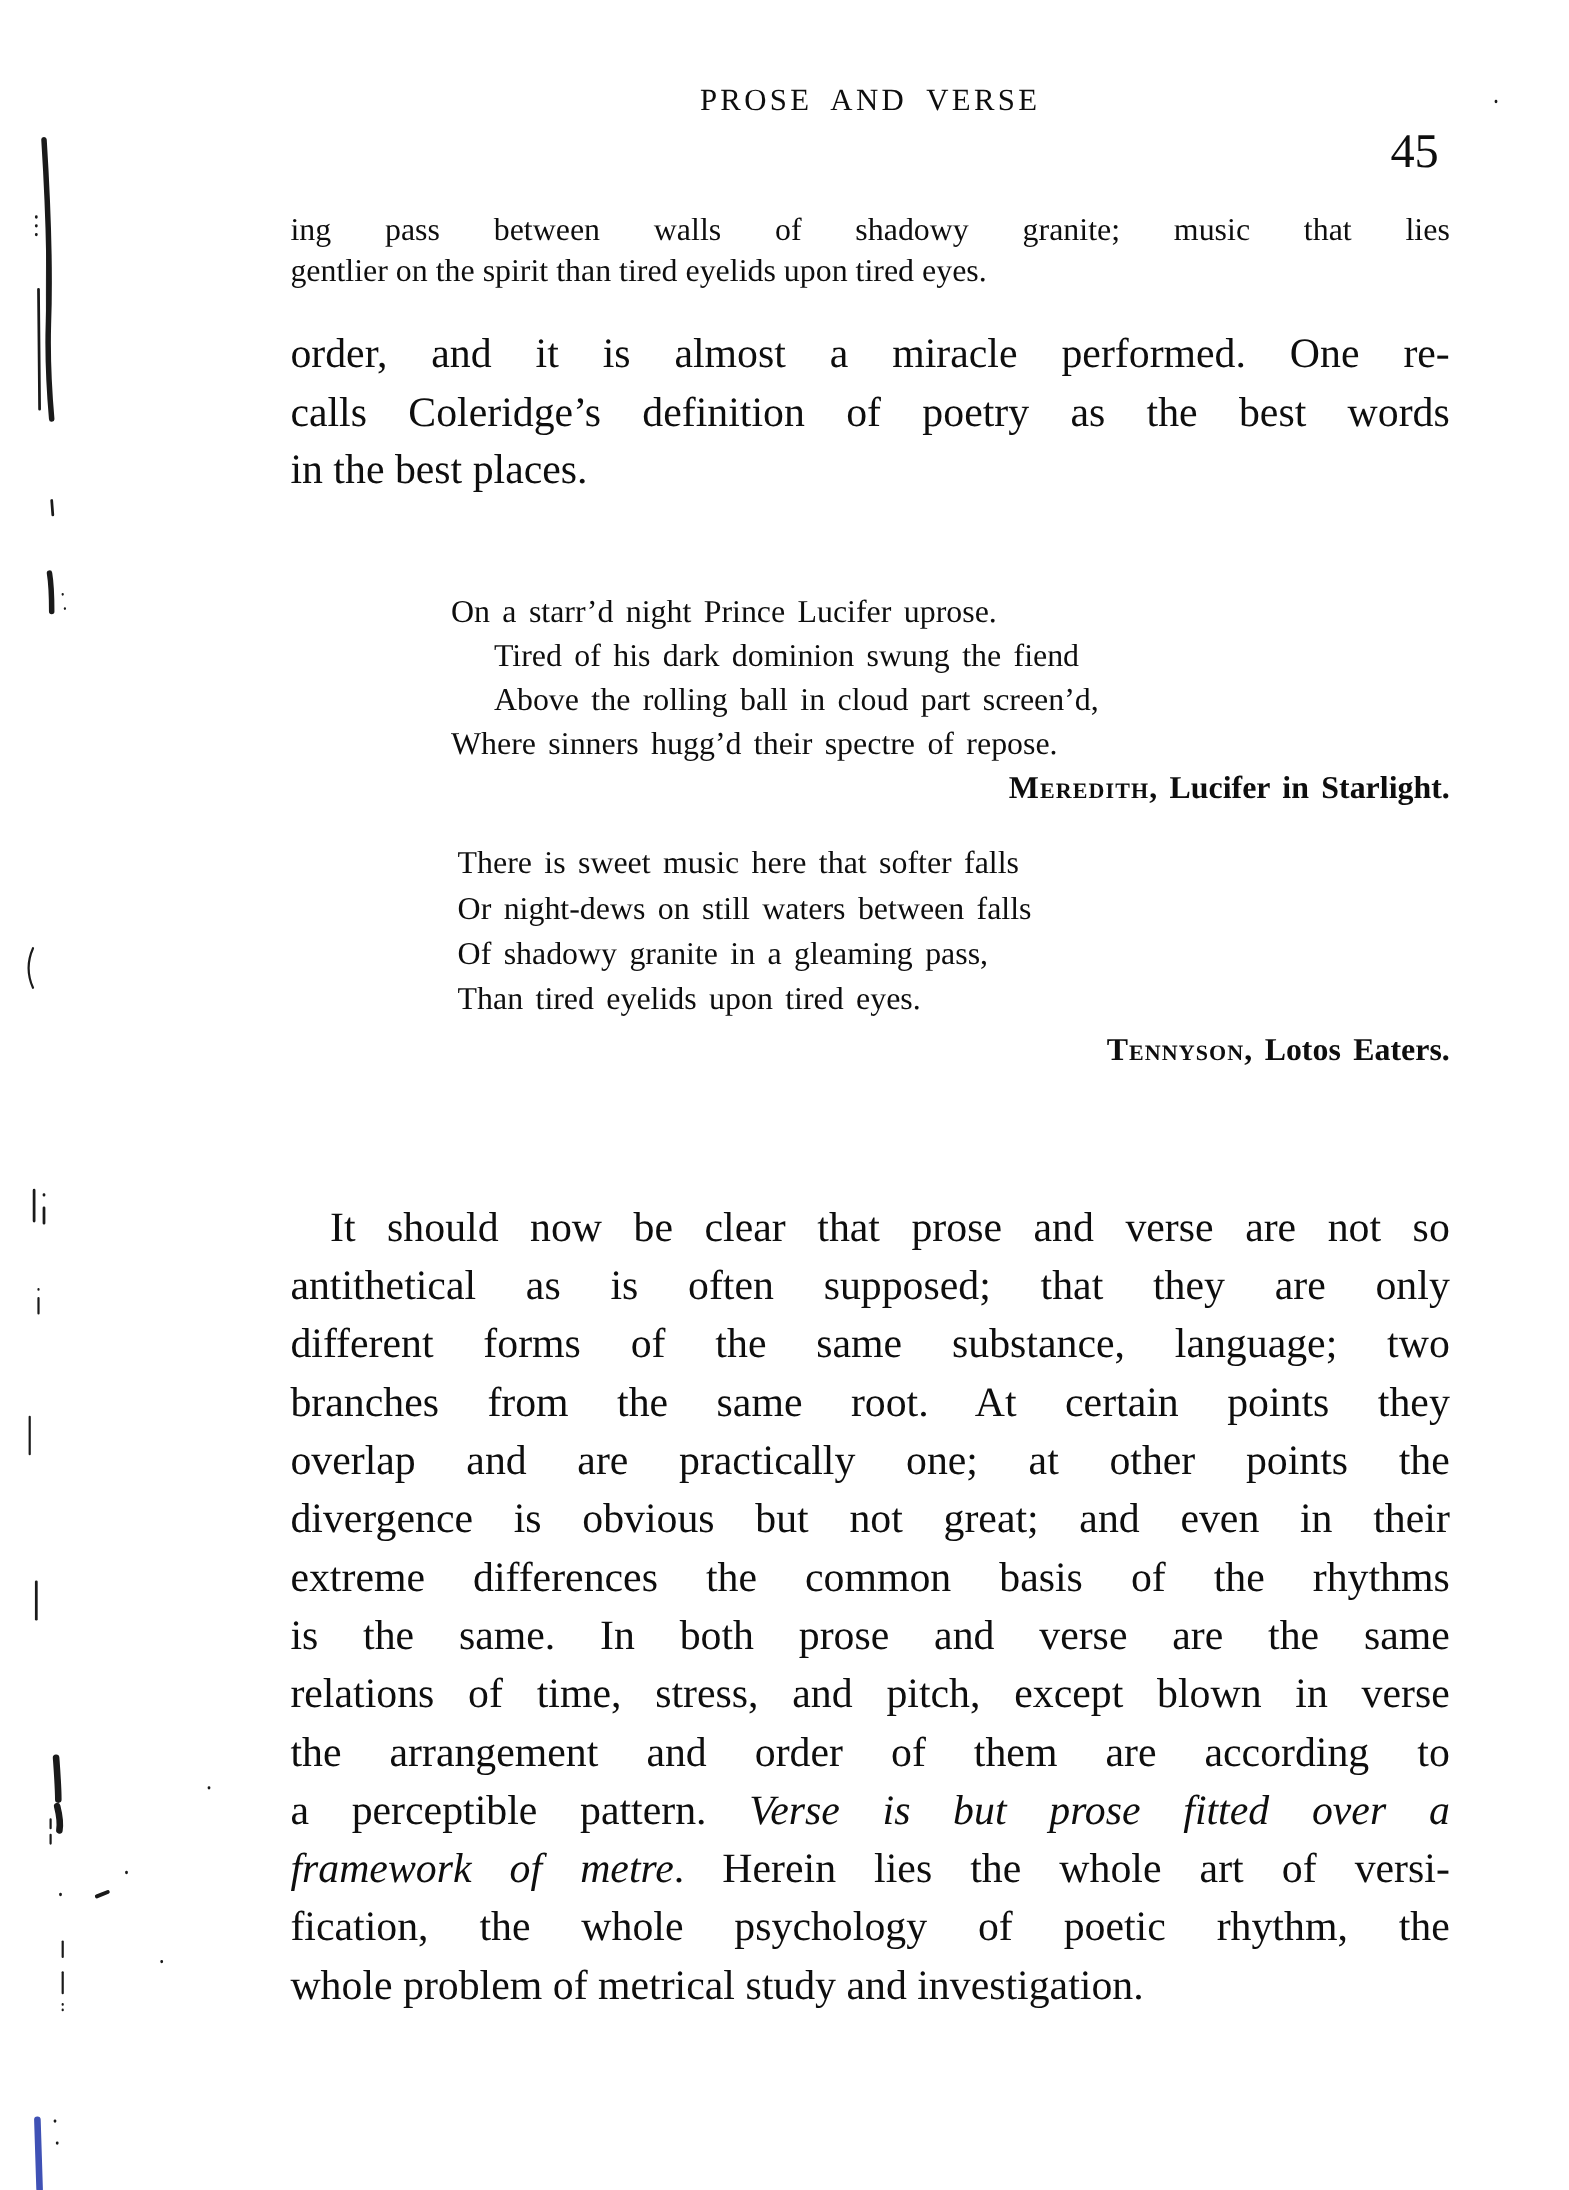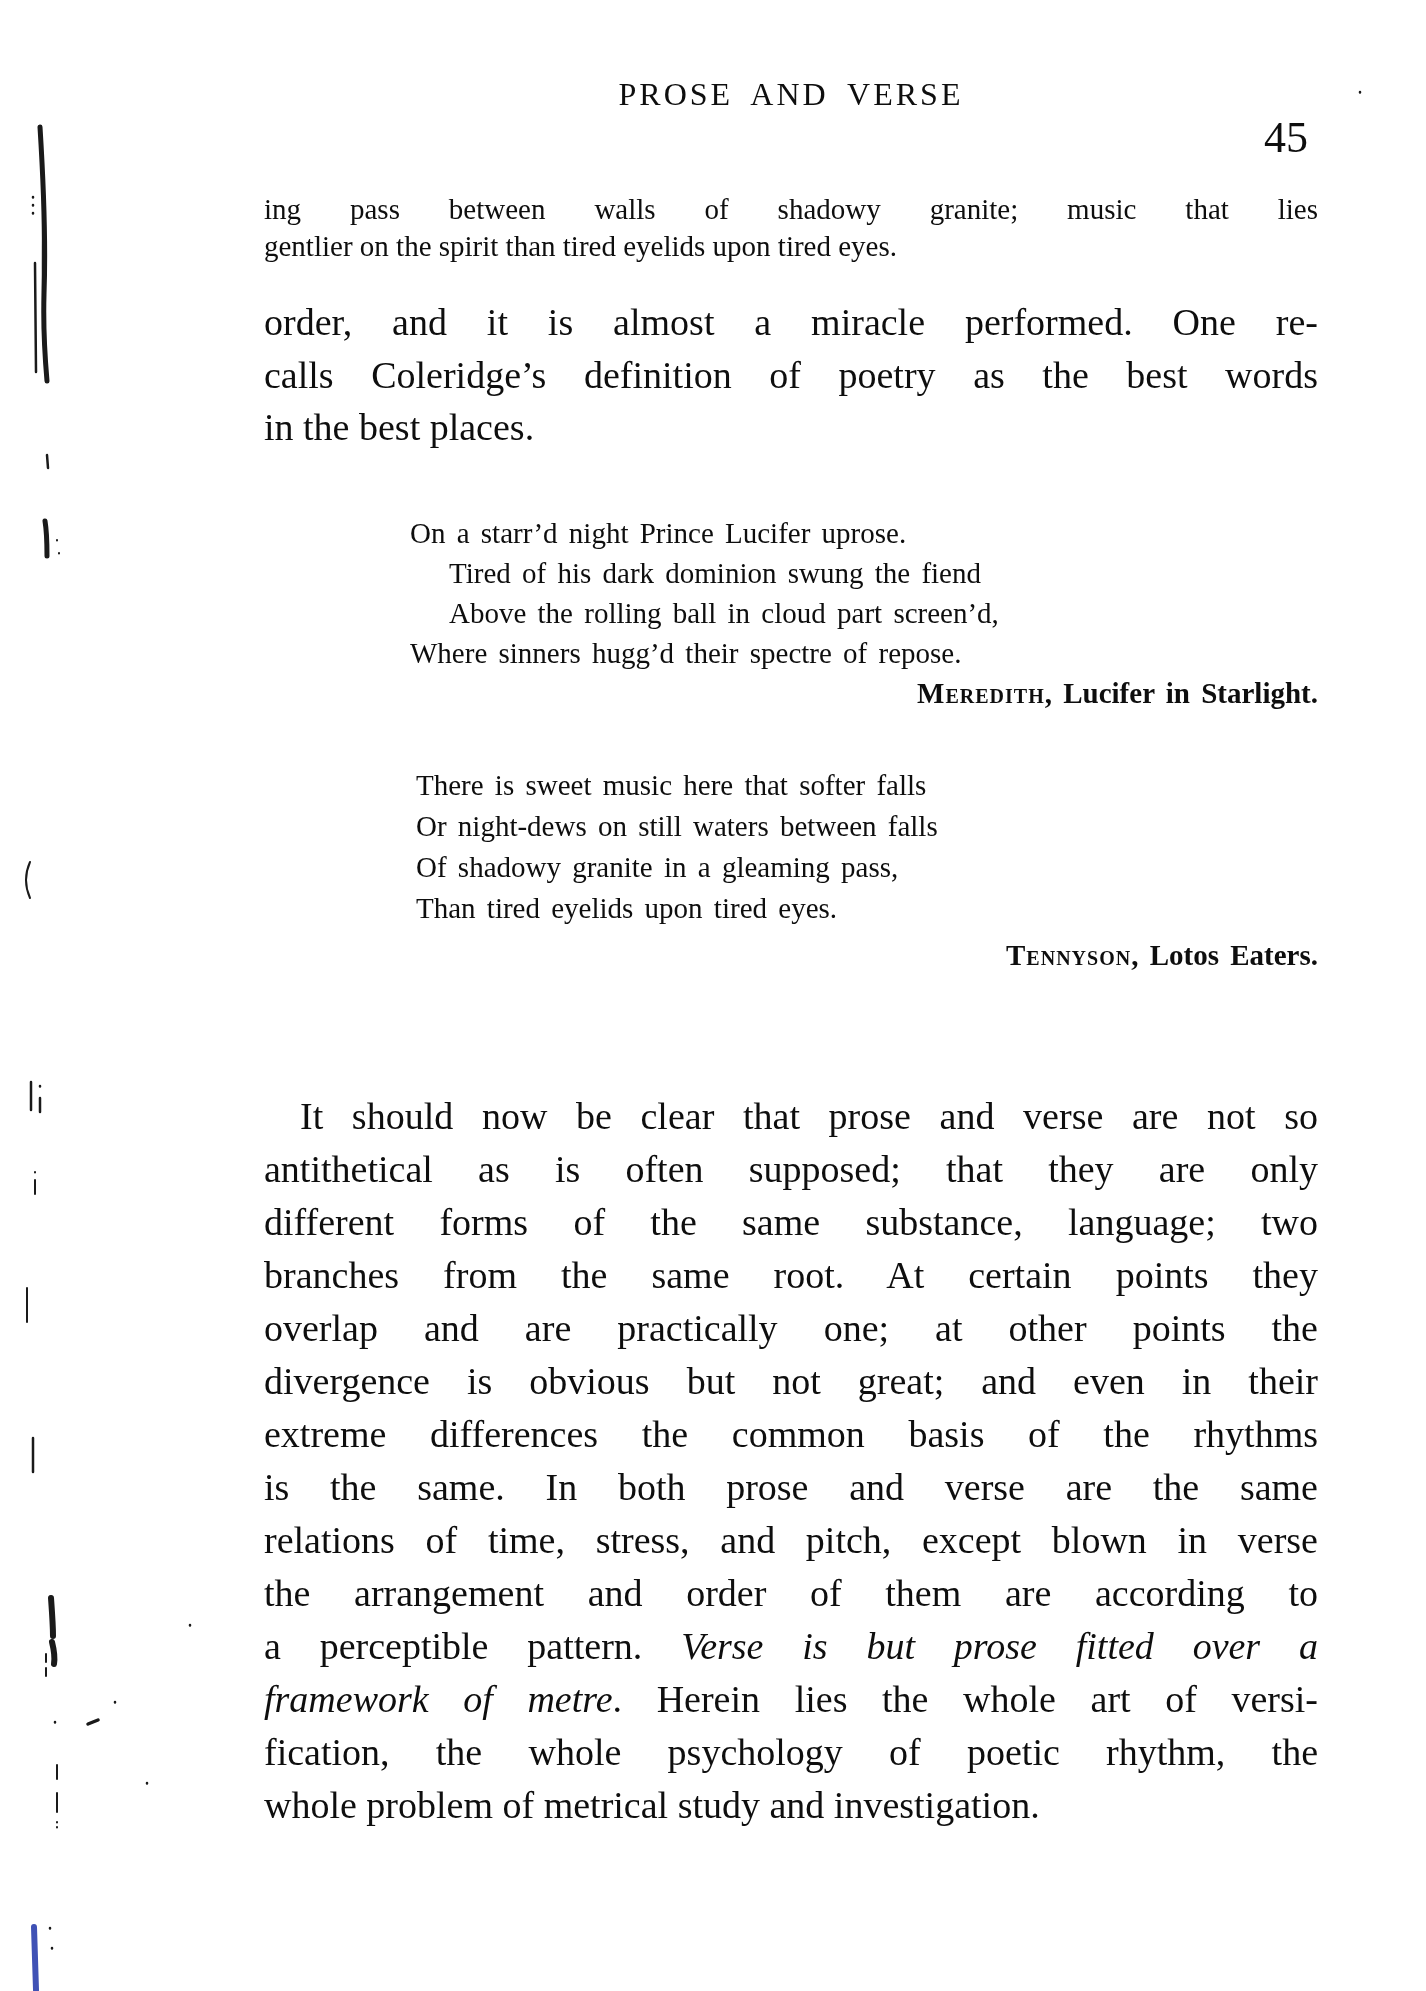--- a/index.html
+++ b/index.html
@@ -8,40 +8,40 @@
     width:1426px;height:1991px;
     background:#ffffff;
     color:#0e0e0e;
     font-family:"Liberation Serif","DejaVu Serif",serif;
     overflow:hidden;
   }
   .abs{position:absolute;}
   .header-title{
     left:264px;top:76px;width:1054px;
     text-align:center;
-    font-size:32px;
+    font-size:28px;
     letter-spacing:3px;
     word-spacing:8px;
     white-space:nowrap;
   }
   .page-number{
     left:1264px;top:112px;
     font-size:44px;
   }
   .para{left:264px;width:1054px;}
   .small-text{font-size:29px;line-height:37px;font-family:Liberation Serif, serif;}
   .cont{top:191px;}
   .big-text{font-size:38px;}
   .metrical{top:296px;line-height:52.7px;}
   .closing{top:1090px;line-height:53px;}
   .line{display:block;}
   .j{text-align:justify;text-align-last:justify;text-justify:inter-word;}
   .indent-first{padding-left:36px;}
   .verse{font-size:29px;word-spacing:4px;}
-  .verse1{left:410px;top:513px;width:908px;line-height:40px;}
+  .verse1{left:410px;top:536px;width:908px;line-height:40px;}
   .verse2{left:416px;top:765px;width:902px;line-height:41px;}
   .v-indent{padding-left:39px;}
   .attr{text-align:right;font-weight:bold;}
   .verse2 .attr{margin-top:6px;}
   .sc{font-variant:small-caps;letter-spacing:1px;}
   .it{font-style:italic;}
   .artifacts{left:0;top:0;pointer-events:none;}
 </style>
 </head>
 <body>

